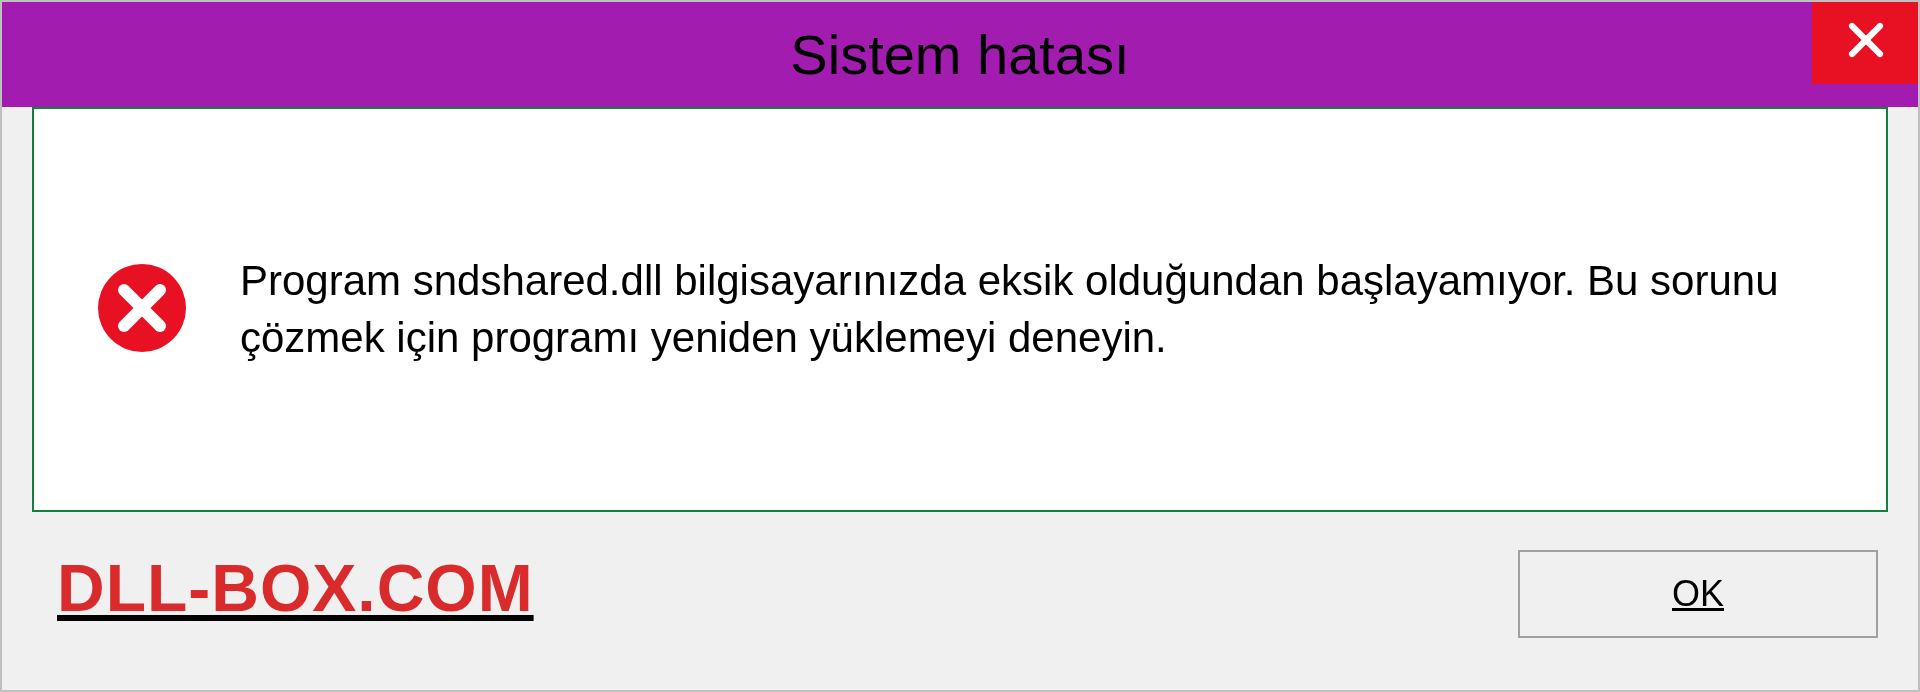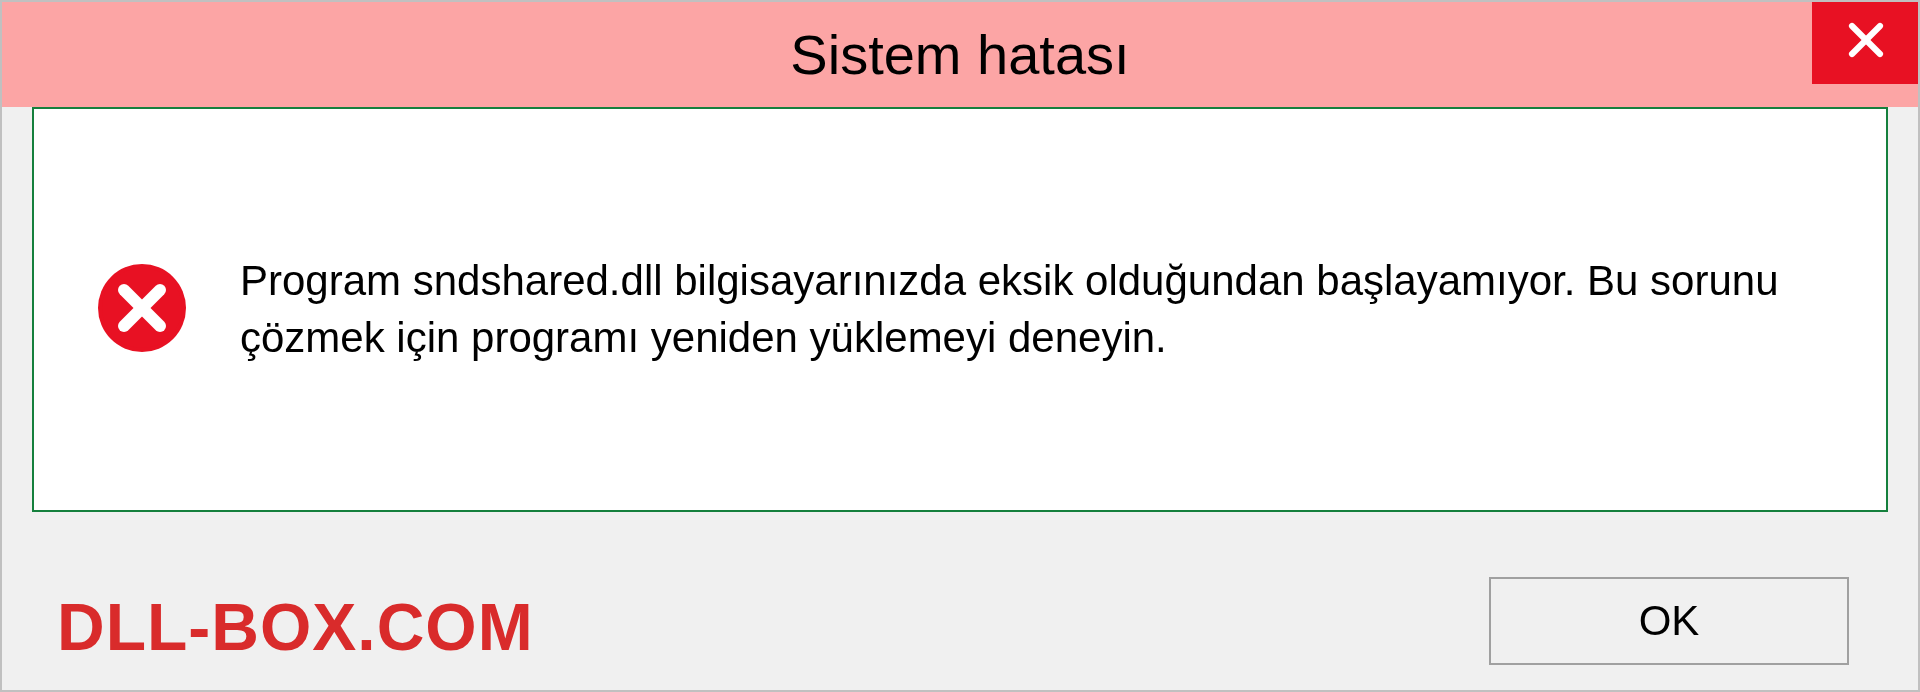--- a/index.html
+++ b/index.html
@@ -17,21 +17,21 @@
       position: relative;
       overflow: hidden;
     }
     
     .title-bar {
       height: 105px;
       display: flex;
       align-items: center;
       justify-content: center;
       position: relative;
-      background: #fca5a5;
+      background: #a21caf;
     }
     
     .title-text {
       font-size: 56px;
       font-weight: 400;
       color: #000;
       text-align: center;
     }
     
     .close-button {
@@ -79,39 +79,40 @@
       font-weight: 400;
     }
     
     .footer {
       position: absolute;
       bottom: 0;
       left: 0;
       right: 0;
       height: 140px;
       display: flex;
-      align-items: flex-end;
+      align-items: flex-start;
       justify-content: space-between;
-      padding: 0 69px 25px 55px;
+      padding: 0 40px 25px 55px;
+      text-decoration: underline;
     }
     
     .watermark {
       font-size: 66px;
       font-weight: 900;
       color: #d92b2b;
       letter-spacing: 1px;
       font-family: Arial, sans-serif;
     }
     
     .ok-button {
       width: 360px;
       height: 88px;
       background: #f0f0f0;
       border: 2px solid #a0a0a0;
-      font-size: 42px;
+      font-size: 36px;
       color: #000;
       cursor: pointer;
       font-family: inherit;
       display: flex;
       align-items: center;
       justify-content: center;
     }
   </style>
 </head>
 <body>

